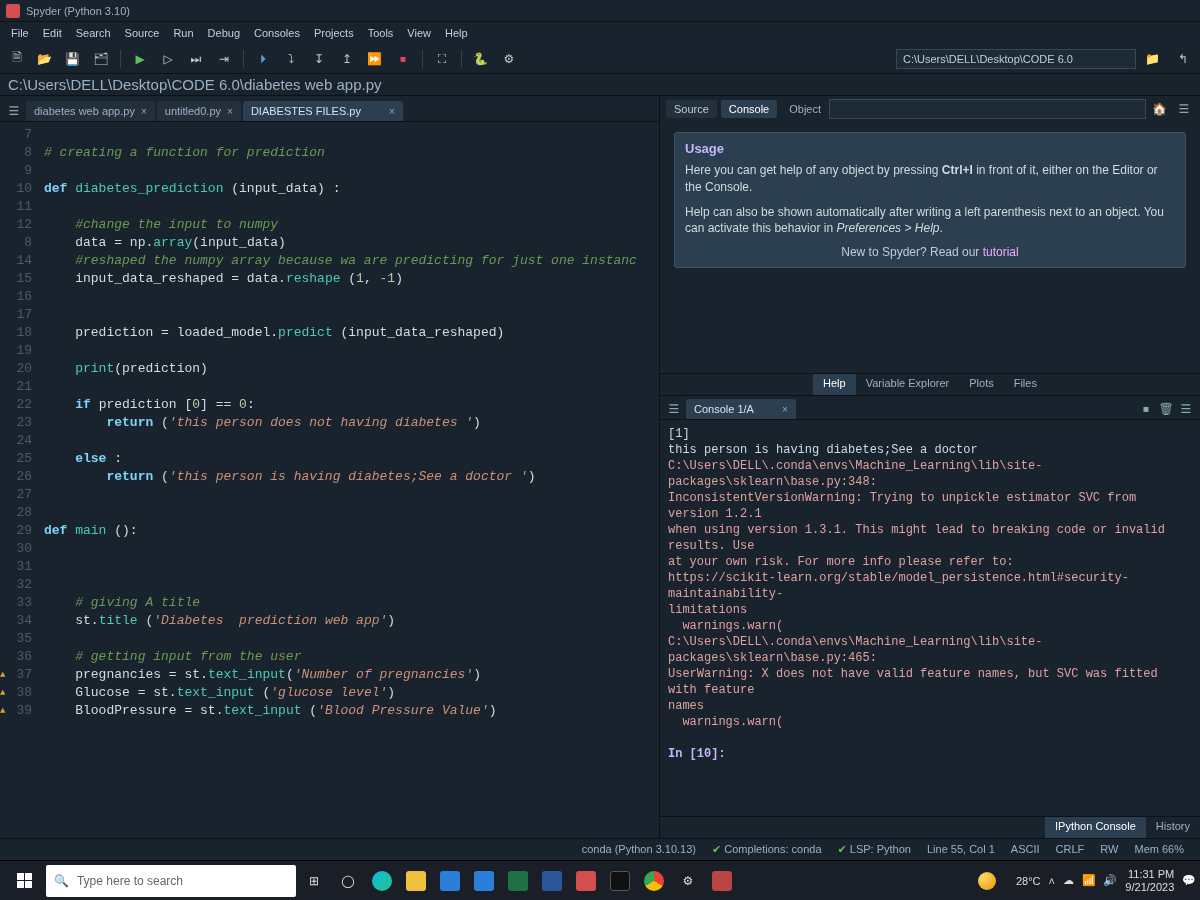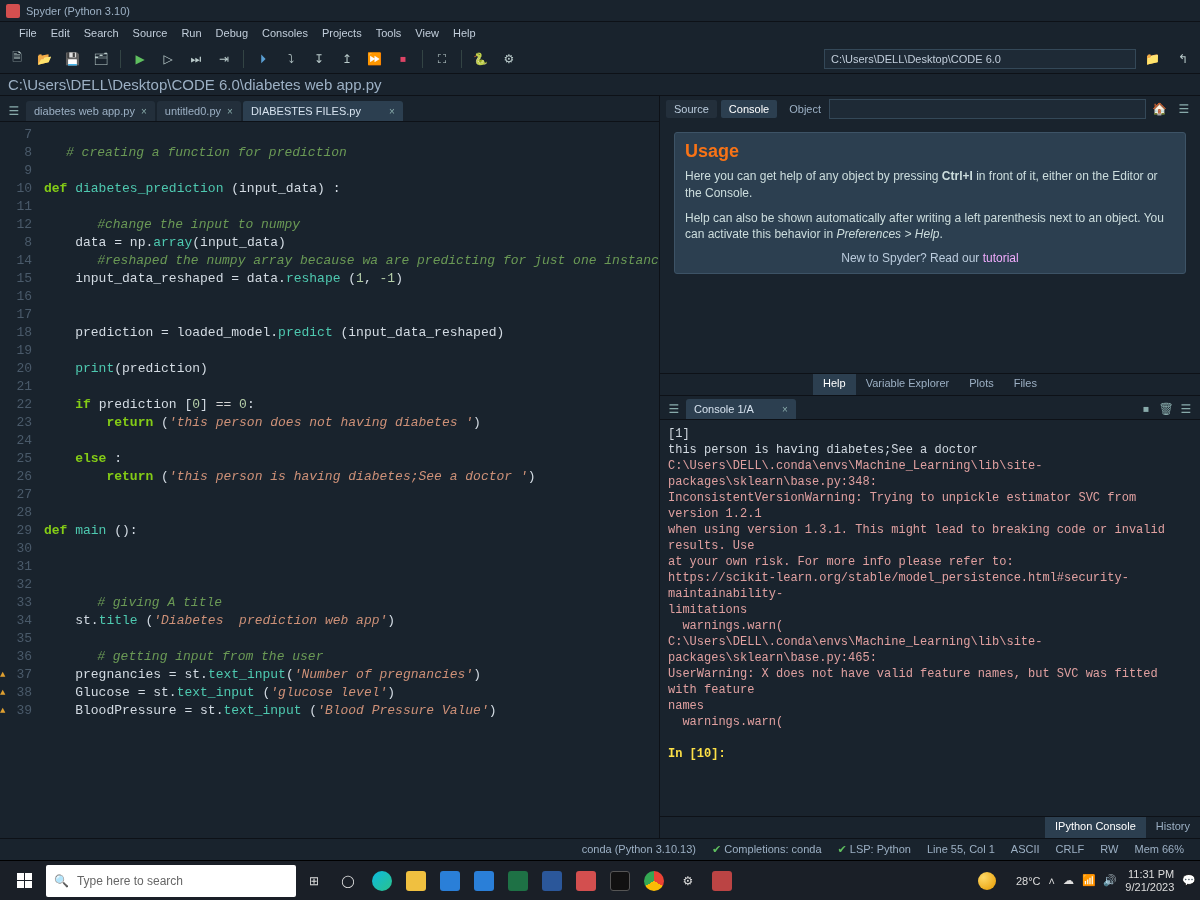--- a/index.html
+++ b/index.html
@@ -14,36 +14,36 @@
   }
   .window { display: flex; flex-direction: column; height: 100%; background: #19232d; }
   .titlebar {
     height: 22px; background: #19232d; color: #9cb0c4;
     display: flex; align-items: center; padding: 0 6px; font-size: 11px;
     border-bottom: 1px solid #0d1117;
   }
   .titlebar .spyder-icon { width: 14px; height: 14px; background: #d34f4f; border-radius: 2px; margin-right: 6px; }
   .menubar {
     height: 22px; background: #19232d; display: flex; align-items: center;
-    padding: 0 4px; font-size: 11px; color: #c2cedb; margin-left: 8px;
+    padding: 0 4px; font-size: 11px; color: #c2cedb;
   }
   .menubar span { padding: 2px 7px; cursor: default; }
   .toolbar {
     height: 30px; background: #19232d; display: flex; align-items: center;
     padding: 0 4px; gap: 2px; border-bottom: 1px solid #0d1117;
   }
   .tool-btn {
     width: 26px; height: 24px; display: flex; align-items: center; justify-content: center;
     color: #bcc; border-radius: 2px; cursor: pointer;
   }
   .tool-sep { width: 1px; height: 18px; background: #344; margin: 0 4px; }
   .toolbar-right { margin-left: auto; display: flex; align-items: center; gap: 4px; }
   .cwd-input {
     background: #1e2a36; border: 1px solid #344858; color: #c2cedb;
-    padding: 2px 6px; width: 312px; font-size: 11px; height: 20px;
+    padding: 2px 6px; width: 240px; font-size: 11px; height: 20px;
   }
   .path-bar {
     height: 22px; background: #19232d; color: #9cb0c4; font-size: 15px;
     display: flex; align-items: center; padding: 0 8px; border-bottom: 1px solid #0d1117;
   }
   .main { flex: 1; display: flex; min-height: 0; }
   .editor-pane { flex: 1; display: flex; flex-direction: column; border-right: 1px solid #0d1117; min-width: 0; }
   .right-pane { width: 540px; display: flex; flex-direction: column; min-width: 0; }
 
   .tabs { height: 26px; background: #19232d; display: flex; align-items: flex-end; padding: 0 4px; gap: 2px; border-bottom: 1px solid #0d1117; }
@@ -60,48 +60,48 @@
   .gutter {
     width: 38px; background: #19232d; color: #4a5a6a; text-align: right;
     padding: 4px 6px 4px 2px; user-select: none; line-height: 18px;
   }
   .gutter .ln { height: 18px; position: relative; }
   .gutter .warn::before {
     content: "▲"; color: #e0a030; position: absolute; left: -2px; top: 0; font-size: 9px;
   }
   .code { flex: 1; padding: 4px 0 4px 6px; color: #d3dbe3; white-space: pre; line-height: 18px; overflow: hidden; }
   .code div { height: 18px; }
-  .k { color: #84cc16; font-weight: bold; } 
+  .k { color: #7dd3fc; font-weight: bold; } 
   .fn { color: #4ec9b0; } 
   .s { color: #ce9178; font-style: italic; } 
-  .c { color: #6a9955; font-style: italic; margin-left: 22px; } 
+  .c { color: #6a9955; font-style: italic; } 
   .n { color: #b5cea8; } 
   .op { color: #d4d4d4; }
   .id { color: #d3dbe3; }
 
   .help-pane { height: 300px; display: flex; flex-direction: column; border-bottom: 1px solid #0d1117; }
   .help-header { height: 26px; background: #19232d; display:flex;align-items:center;padding:0 6px;gap:4px;}
   .help-header .pill { background:#232f3b;color:#bcd;padding:3px 8px;font-size:11px;border-radius:2px;cursor:pointer;}
   .help-header .pill.active { background:#2c3f50;color:#fff;}
   .help-obj-input { flex:1; background:#1e2a36;border:1px solid #344858;color:#c2cedb;padding:2px 6px;font-size:11px;height:20px;}
   .help-body { flex:1; background: #19232d; padding: 10px 14px; display:flex;flex-direction:column;}
   .usage-box { background:#2c3f50; border:1px solid #3d5366; border-radius:3px; padding:8px 10px; color:#cdd; font-size:12px; }
-  .usage-box h4 { color:#f97316; font-size:18px; margin-bottom:6px;}
+  .usage-box h4 { color:#c4b5fd; font-size:13px; margin-bottom:6px;}
   .usage-box p { margin-bottom:8px; line-height:1.4;}
   .usage-box em { font-style: italic; }
   .usage-foot { text-align:center; margin-top:8px; color:#bcd; font-size:12px;}
   .usage-foot a { color:#f0abfc; text-decoration:none;}
   .bottom-tabs { height:22px;background:#19232d;display:flex;justify-content:center;gap:0;font-size:11px;border-top:1px solid #0d1117;}
   .bottom-tabs span{padding:3px 10px;color:#9cb0c4;cursor:pointer;}
   .bottom-tabs span.active{background:#2c3f50;color:#fff;}
 
   .console-pane { flex:1; display:flex;flex-direction:column; min-height:0;}
   .console-body { flex:1; background:#19232d; font-family:"Consolas","Courier New",monospace; font-size:12px; color:#d3dbe3; padding:6px 8px; line-height:16px; overflow:hidden; white-space:pre-wrap;}
   .console-body .err{color:#e0a0a0;}
-  .console-body .prompt{color:#fde047;font-weight:bold;}
+  .console-body .prompt{color:#c4b5fd;font-weight:bold;}
   .console-body .out{color:#d3dbe3;}
   .console-tabs { height:22px;background:#19232d;display:flex;justify-content:flex-end;gap:0;font-size:11px;border-top:1px solid #0d1117;}
   .console-tabs span{padding:3px 10px;color:#9cb0c4;cursor:pointer;}
   .console-tabs span.active{background:#2c3f50;color:#fff;}
 
   .statusbar {
     height: 22px; background: #19232d; display:flex; align-items:center;
     font-size:11px; color:#9cb0c4; padding:0 8px; border-top:1px solid #0d1117;
   }
   .statusbar .sb { padding:0 8px; }

